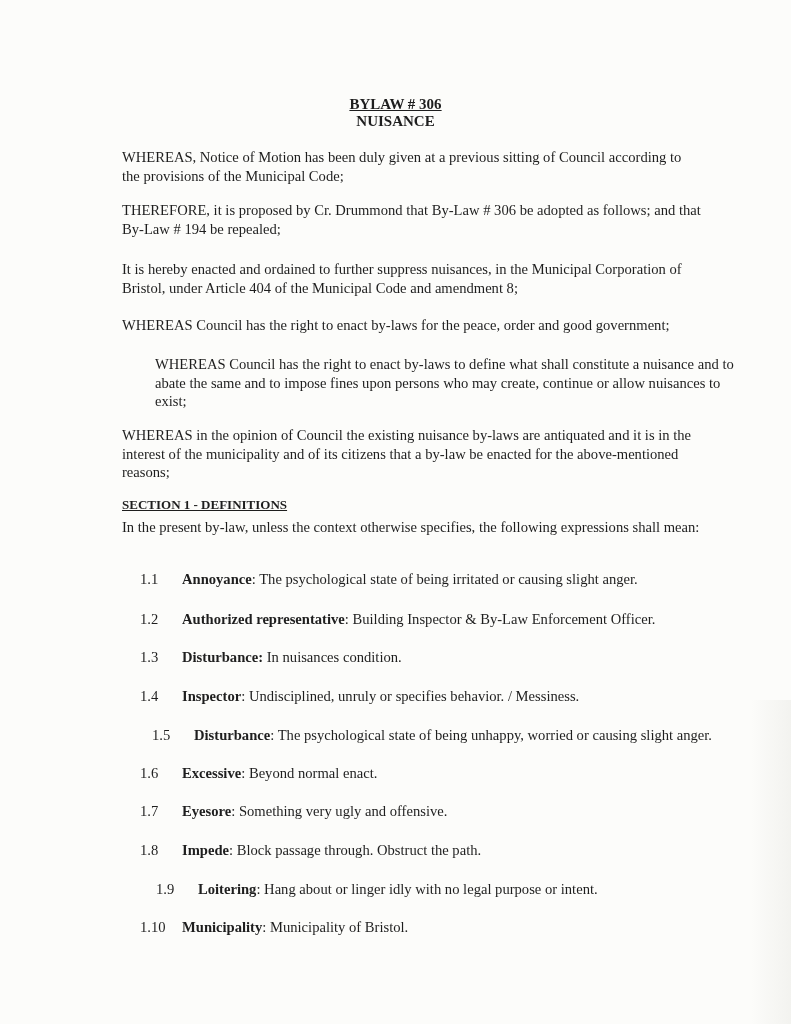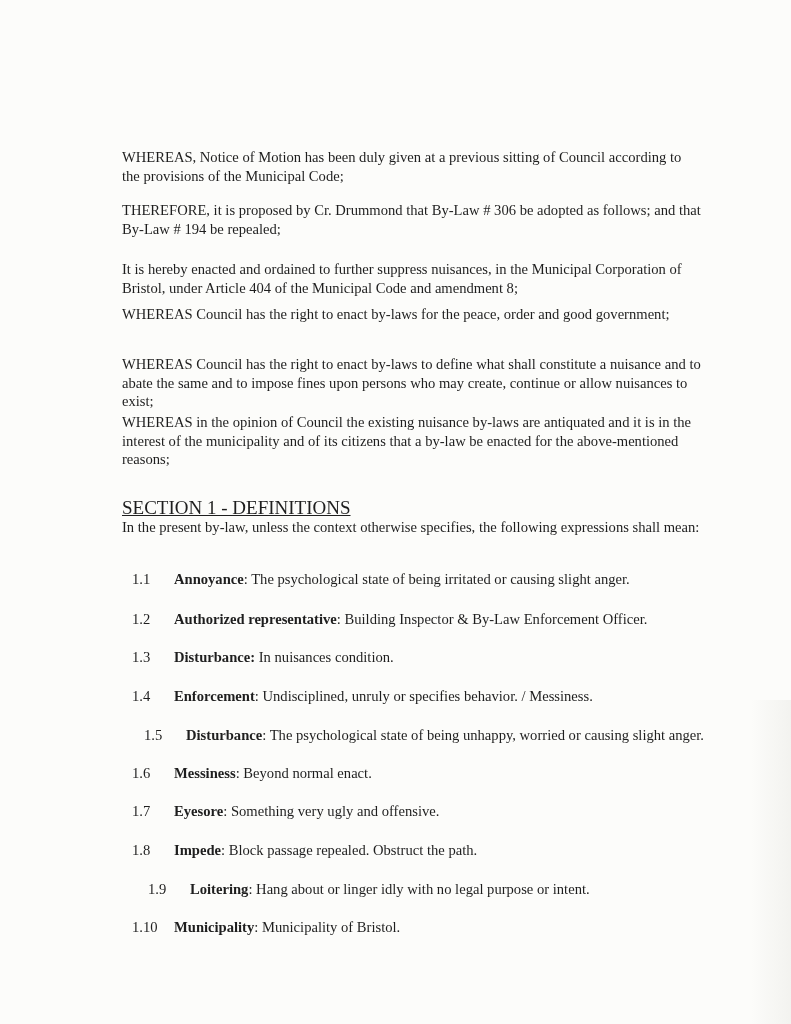--- a/index.html
+++ b/index.html
@@ -6,47 +6,49 @@
   body {
     width: 791px; height: 1024px; overflow: hidden;
     background: #fcfcfa;
     font-family: "Liberation Serif", "DejaVu Serif", serif;
     color: #1e1e1e;
     position: relative;
   }
   .title-block { position: absolute; left: 0; width: 791px; top: 96px; text-align: center; font-weight: bold; font-size: 15px; line-height: 17px; }
   .title-block .t1 { text-decoration: underline; }
   .para { position: absolute; left: 122px; width: 580px; font-size: 14.6px; line-height: 18.5px; margin: 0; }
-  .section-heading { position: absolute; left: 122px; font-weight: normal; font-size: 19px; text-decoration: underline; }
-  .def { position: absolute; left: 132px; font-size: 14.6px; line-height: 18px; white-space: nowrap; }
+  .section-heading { position: absolute; left: 122px; font-weight: bold; font-size: 13px; text-decoration: underline; }
+  .def { position: absolute; left: 140px; font-size: 14.6px; line-height: 18px; white-space: nowrap; }
   .def .num { display: inline-block; width: 42px; }
   .def .term { font-weight: bold; }
   .scan-shadow { position: absolute; right: 0; top: 700px; width: 40px; height: 324px; background: linear-gradient(to right, rgba(252,252,250,0), rgba(236,236,232,0.6)); }
 </style>
 </head>
 <body>
 
 <div class="title-block">
+  <div class="t1">BYLAW # 306</div>
+  <div>NUISANCE</div>
 </div>
 
 <p class="para" style="top:148px;">WHEREAS, Notice of Motion has been duly given at a previous sitting of Council according to the provisions of the Municipal Code;</p>
 <p class="para" style="top:201px;">THEREFORE, it is proposed by Cr. Drummond that By-Law # 306 be adopted as follows; and that By-Law # 194 be repealed;</p>
 <p class="para" style="top:260px;">It is hereby enacted and ordained to further suppress nuisances, in the Municipal Corporation of Bristol, under Article 404 of the Municipal Code and amendment 8;</p>
-<p class="para" style="top:305px;">WHEREAS Council has the right to enact by-laws for the peace, order and good government;</p>
-<p class="para" style="top:355px;">WHEREAS Council has the right to enact by-laws to define what shall constitute a nuisance and to abate the same and to impose fines upon persons who may create, continue or allow nuisances to exist;</p>
-<p class="para" style="top:413px;">WHEREAS in the opinion of Council the existing nuisance by-laws are antiquated and it is in the interest of the municipality and of its citizens that a by-law be enacted for the above-mentioned reasons;</p>
+<p class="para" style="top:316px;">WHEREAS Council has the right to enact by-laws for the peace, order and good government;</p>
+<p class="para" style="top:355px;margin-left:33px;">WHEREAS Council has the right to enact by-laws to define what shall constitute a nuisance and to abate the same and to impose fines upon persons who may create, continue or allow nuisances to exist;</p>
+<p class="para" style="top:426px;">WHEREAS in the opinion of Council the existing nuisance by-laws are antiquated and it is in the interest of the municipality and of its citizens that a by-law be enacted for the above-mentioned reasons;</p>
 
 <div class="section-heading" style="top:497px;">SECTION 1 - DEFINITIONS</div>
 
 <p class="para" style="top:510px;margin-top:8px;">In the present by-law, unless the context otherwise specifies, the following expressions shall mean:</p>
 
 <div class="def" style="top:570px;"><span class="num">1.1</span><span class="term">Annoyance</span><span>:</span><span> The psychological state of being irritated or causing slight anger.</span></div>
 <div class="def" style="top:610px;"><span class="num">1.2</span><span class="term">Authorized representative</span><span>:</span><span> Building Inspector &amp; By-Law Enforcement Officer.</span></div>
 <div class="def" style="top:648px;"><span class="num">1.3</span><span class="term">Disturbance:</span><span></span><span> In nuisances condition.</span></div>
-<div class="def" style="top:687px;"><span class="num">1.4</span><span class="term">Enforcement</span><span>:</span><span> Undisciplined, unruly or specifies behavior. / Messiness.</span></div>
+<div class="def" style="top:687px;"><span class="num">1.4</span><span class="term">Inspector</span><span>:</span><span> Undisciplined, unruly or specifies behavior. / Messiness.</span></div>
 <div class="def" style="top:726px;margin-left:12px;"><span class="num">1.5</span><span class="term">Disturbance</span><span>:</span><span> The psychological state of being unhappy, worried or causing slight anger.</span></div>
-<div class="def" style="top:764px;"><span class="num">1.6</span><span class="term">Messiness</span><span>:</span><span> Beyond normal enact.</span></div>
+<div class="def" style="top:764px;"><span class="num">1.6</span><span class="term">Excessive</span><span>:</span><span> Beyond normal enact.</span></div>
 <div class="def" style="top:802px;"><span class="num">1.7</span><span class="term">Eyesore</span><span>:</span><span> Something very ugly and offensive.</span></div>
-<div class="def" style="top:841px;"><span class="num">1.8</span><span class="term">Impede</span><span>:</span><span> Block passage repealed. Obstruct the path.</span></div>
+<div class="def" style="top:841px;"><span class="num">1.8</span><span class="term">Impede</span><span>:</span><span> Block passage through. Obstruct the path.</span></div>
 <div class="def" style="top:880px;margin-left:16px;"><span class="num">1.9</span><span class="term">Loitering</span><span>:</span><span> Hang about or linger idly with no legal purpose or intent.</span></div>
 <div class="def" style="top:918px;"><span class="num">1.10</span><span class="term">Municipality</span><span>:</span><span> Municipality of Bristol.</span></div>
 
 <div class="scan-shadow"></div>
 
 </body></html>

